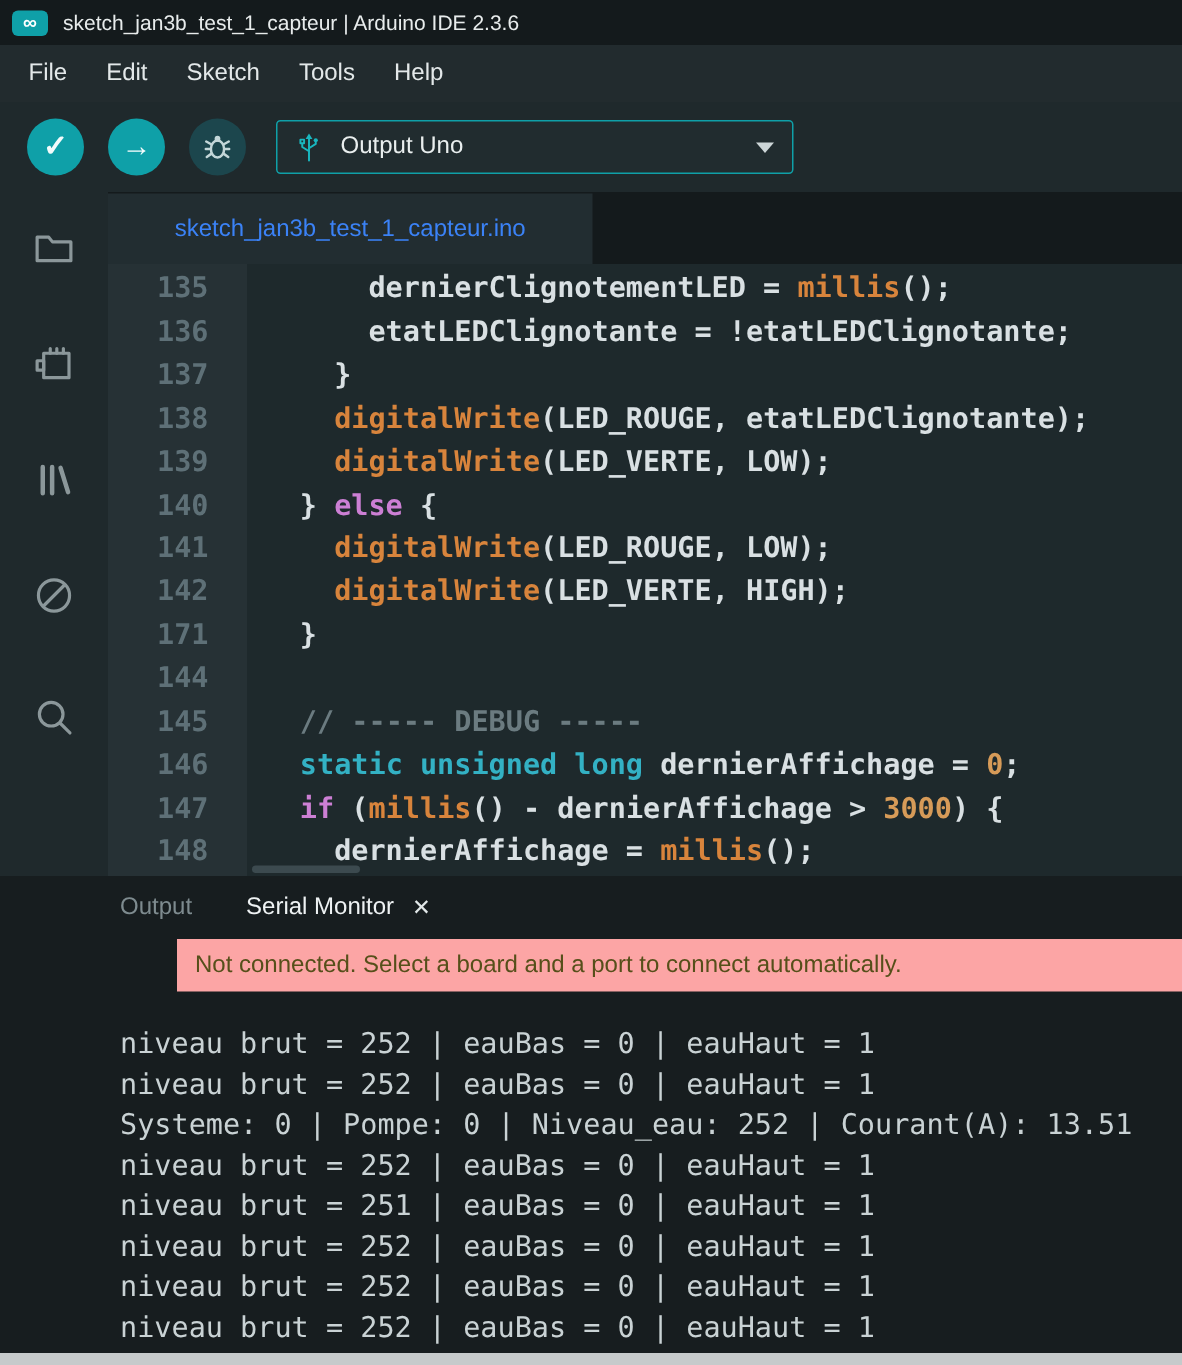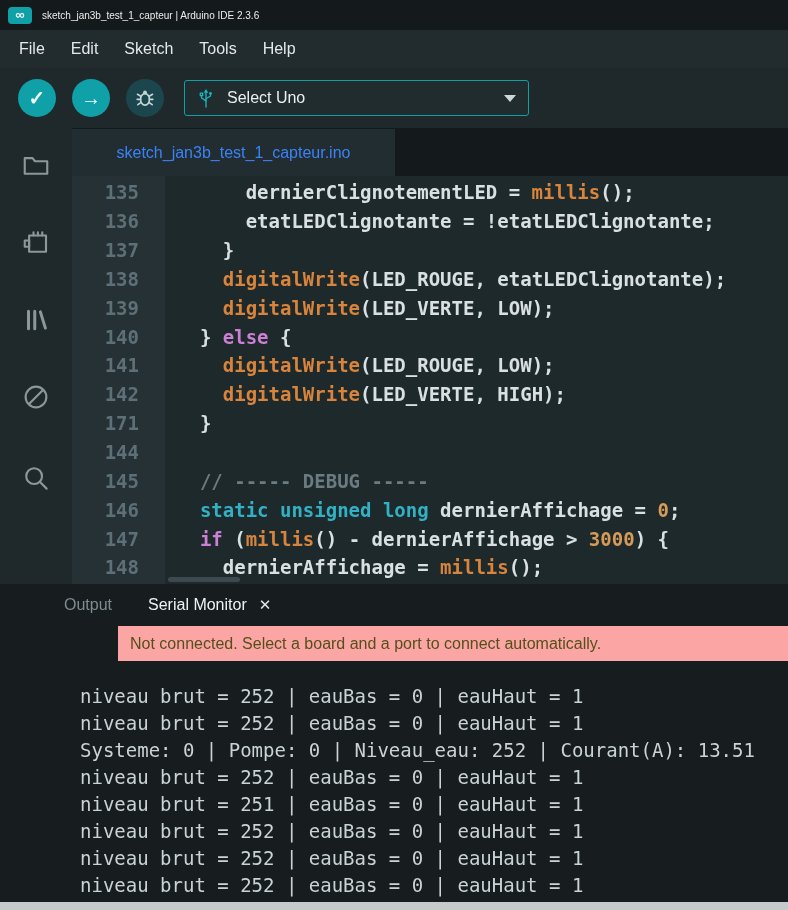--- a/index.html
+++ b/index.html
@@ -3,21 +3,21 @@
 <meta charset="utf-8">
 <style>
   * { margin:0; padding:0; box-sizing:border-box; }
   html,body { width:788px; height:910px; overflow:hidden; background:#171d1f;
               font-family:"Liberation Sans",sans-serif; }
 
   
   .titlebar { height:30px; background:#141a1c; display:flex; align-items:center; padding-left:8px; }
   .logo { width:24px; height:17px; background:#0fa0a8; border-radius:4px; color:#ffffff;
           font-weight:bold; font-size:13px; line-height:16px; text-align:center; }
-  .win-title { color:#e8ecec; font-size:10px; margin-left:10px; }
+  .win-title { color:#e8ecec; font-size:14px; margin-left:10px; }
 
   
   .menubar { height:38px; background:#222b2e; display:flex; align-items:center; padding-left:6px; }
   .menu-item { color:#e3e8e9; font-size:16px; padding:0 13px; height:100%;
                display:flex; align-items:center; cursor:default; }
 
   
   .toolbar { height:60px; background:#1f292c; display:flex; align-items:center; padding-left:18px; }
   .tb-circle { width:38px; height:38px; border-radius:50%; display:flex; align-items:center;
                justify-content:center; margin-right:16px; flex:none; }
@@ -49,21 +49,21 @@
   .tok-kw  { color:#cc7fd4; }
   .tok-fn  { color:#d8843c; }
   .tok-num { color:#d79b58; }
   .tok-type{ color:#33b1c4; }
   .tok-com { color:#6b7b80; }
   .h-thumb { position:absolute; left:96px; bottom:2px; width:72px; height:5px;
              background:#3c4a4f; border-radius:3px; }
 
   
   .bottom-panel { height:318px; background:#171d1f; }
-  .panel-tabs { height:42px; display:flex; align-items:center; padding-left:64px; gap:36px; }
+  .panel-tabs { height:42px; display:flex; align-items:center; padding-left:80px; gap:36px; }
   .panel-tab { font-size:16px; color:#7e8b8f; cursor:pointer; }
   .panel-tab.active { color:#eef2f3; display:flex; align-items:flex-start; gap:12px; }
   .close-x { color:#e2e8e9; font-size:15px; }
   .banner { margin-left:118px; height:35px; background:#fca5a5; color:#564f1a; font-size:16px;
             display:flex; align-items:center; padding-left:12px; }
   .serial { padding:24px 0 0 80px; }
   .serial-line { height:27px; line-height:27px; white-space:pre; color:#c9d2d4;
                  font:19px "DejaVu Sans Mono",monospace; }
 
   .bottom-strip { height:8px; background:#c6cacb; }
@@ -102,21 +102,21 @@
   </div>
   <div class="board-select">
     <svg width="18" height="22" viewBox="0 0 22 24" style="stroke:#19b7bf; fill:none; stroke-width:1.6; stroke-linecap:round; stroke-linejoin:round;">
       <path d="M11 23 V5"></path>
       <path d="M11 1 L13.8 5.5 H8.2 Z" style="fill:#19b7bf; stroke:none;"></path>
       <path d="M11 15.5 L5.5 12 V9.8"></path>
       <rect x="4" y="6" width="3" height="3"></rect>
       <path d="M11 13 L16.5 9.5 V8.3"></path>
       <circle cx="16.5" cy="6.5" r="1.7" style="fill:#19b7bf; stroke:none;"></circle>
     </svg>
-    <span class="board-label">Select Uno</span>
+    <span class="board-label">Output Uno</span>
     <span class="caret"></span>
   </div>
 </div>
 
 <div class="main">
   <div class="sidebar">
     <div class="side-btn" style="top:22px">
       <svg class="icon" width="30" height="30" viewBox="0 0 24 24">
         <path d="M3 6.5 h6.2 l2 2.5 H21 v10 H3 Z"></path>
       </svg>

